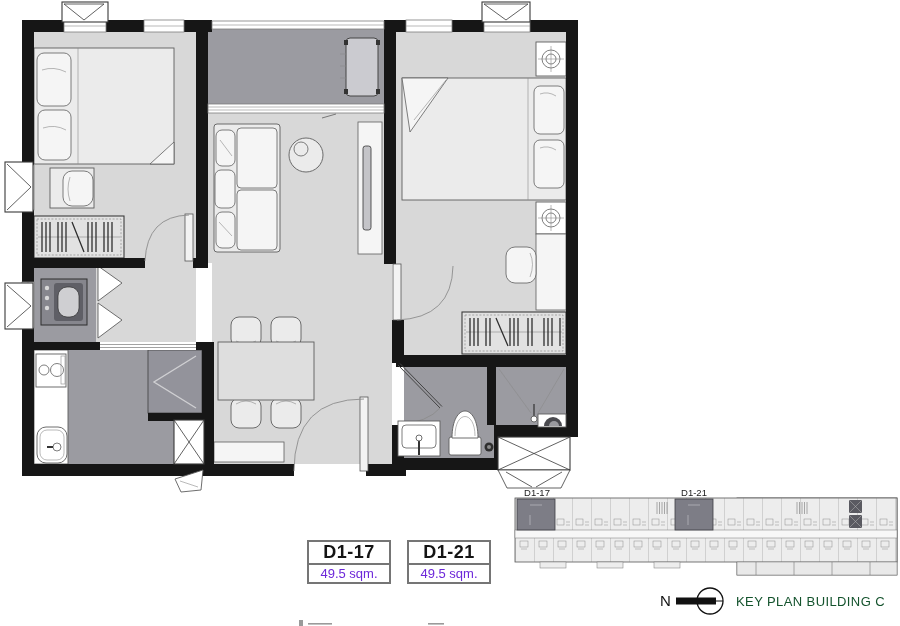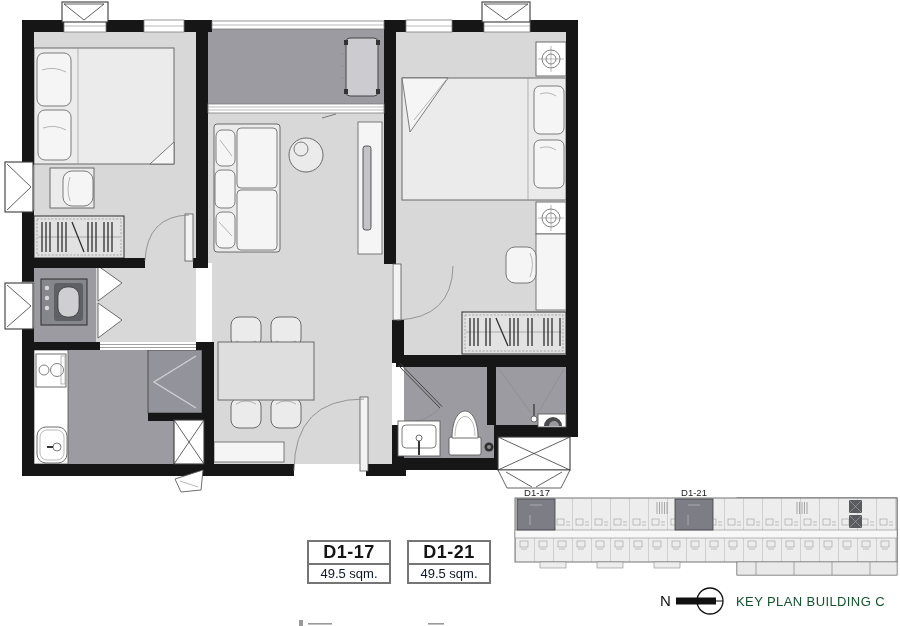--- a/index.html
+++ b/index.html
@@ -18,21 +18,21 @@
   .arc{stroke:#8c8c8c;stroke-width:0.9;fill:none;}
   .acbox{fill:#ffffff;stroke:#3a3a3a;stroke-width:1.1;}
   .acx{stroke:#3a3a3a;stroke-width:0.8;fill:none;}
   .kp-tag{font-size:9.5px;fill:#222;font-family:"Liberation Sans",sans-serif;}
   .kpl{stroke:#6b6b6b;stroke-width:0.55;fill:none;}
   
   .unit-label{position:absolute;width:84px;text-align:center;}
   .ul-code{border:2px solid #757575;height:21px;line-height:21px;font-size:18px;
            font-weight:bold;background:#fff;color:#141414;letter-spacing:0.5px;}
   .ul-area{border:2px solid #757575;border-top:none;height:17px;line-height:17px;
-           font-size:13px;background:#fff;color:#0f172a;}
+           font-size:13px;background:#fff;color:#6d28d9;}
   .kp-title{position:absolute;font-size:13px;color:#14532d;letter-spacing:0.4px;white-space:nowrap;}
   .north-n{position:absolute;font-size:15px;color:#111;}
 </style>
 </head>
 <body>
 
 <div class="stage">
 <svg width="900" height="626" viewBox="0 0 900 626">
 
   <g>

